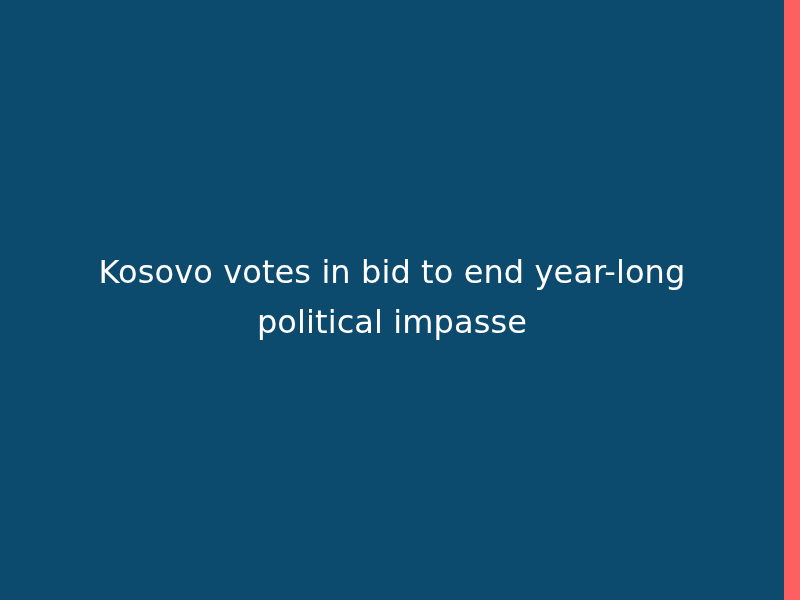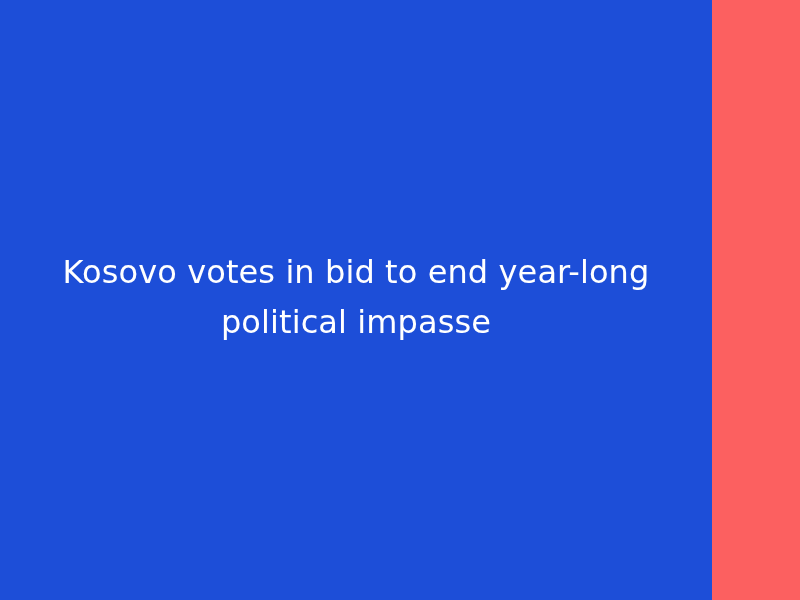--- a/index.html
+++ b/index.html
@@ -12,23 +12,23 @@
     width: 800px;
     height: 600px;
     overflow: hidden;
     font-family: "DejaVu Sans", "Liberation Sans", sans-serif;
     background: #fc6060;
   }
 
   
   .placeholder-card {
     box-sizing: border-box;
-    width: 712px;
+    width: 784px;
     height: 600px;
-    background-color: #1d4ed8;
+    background-color: #0c4a6e;
     display: flex;
     align-items: center;
     justify-content: center;
     padding: 10px 56px;
   }
 
   .headline {
     margin: 0;
     width: 100%;
     max-width: 664px;

